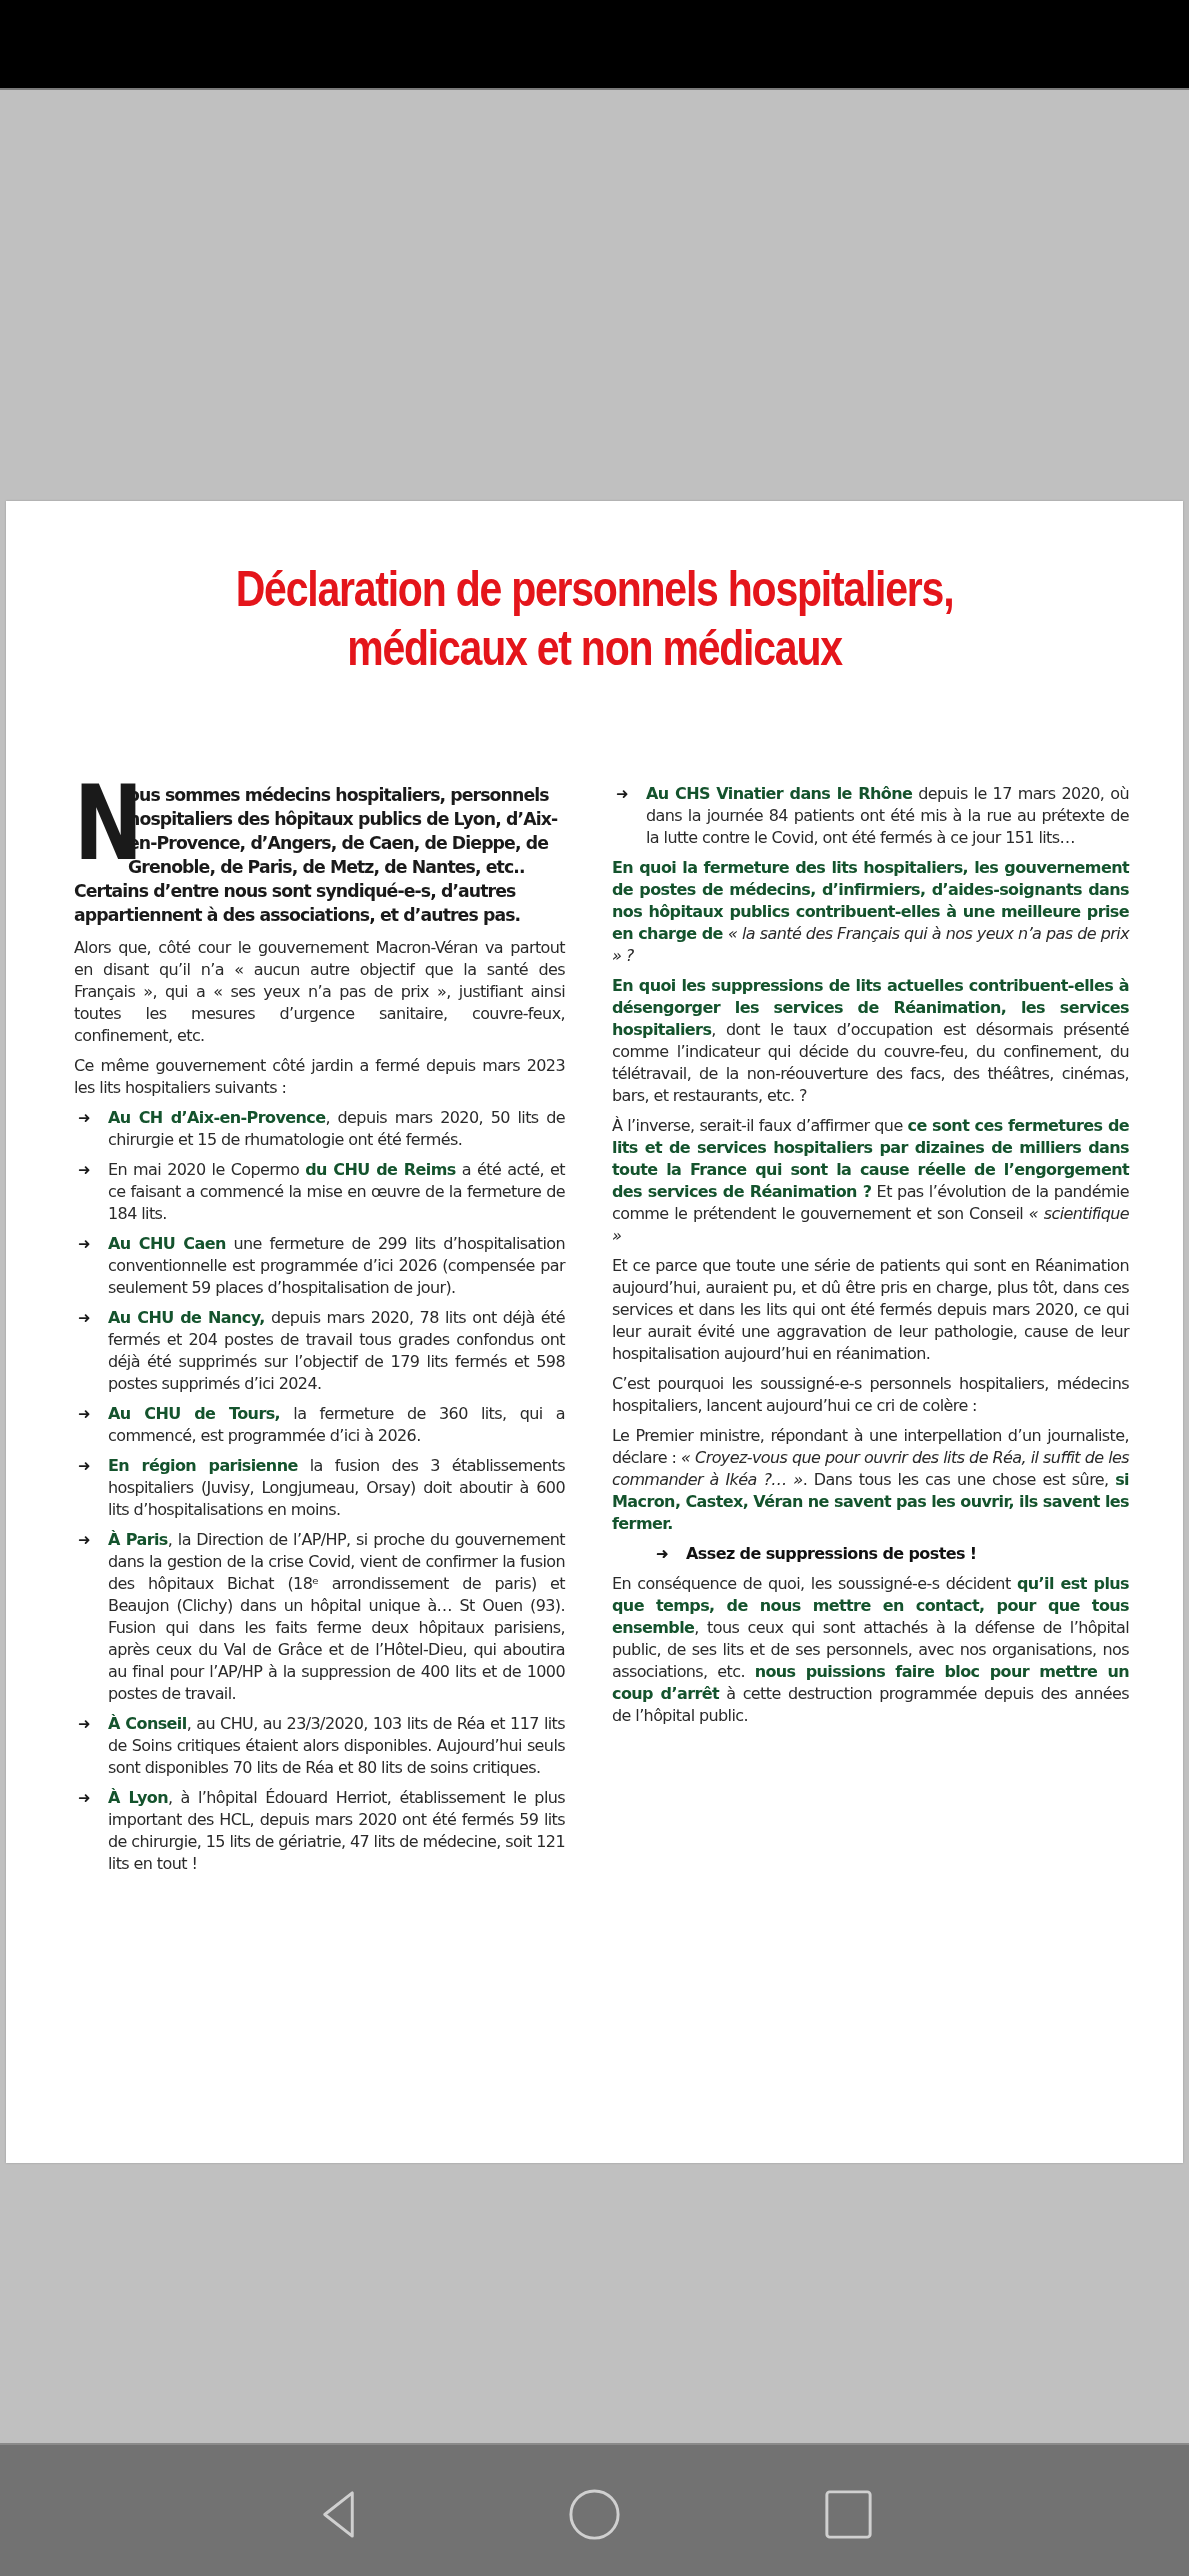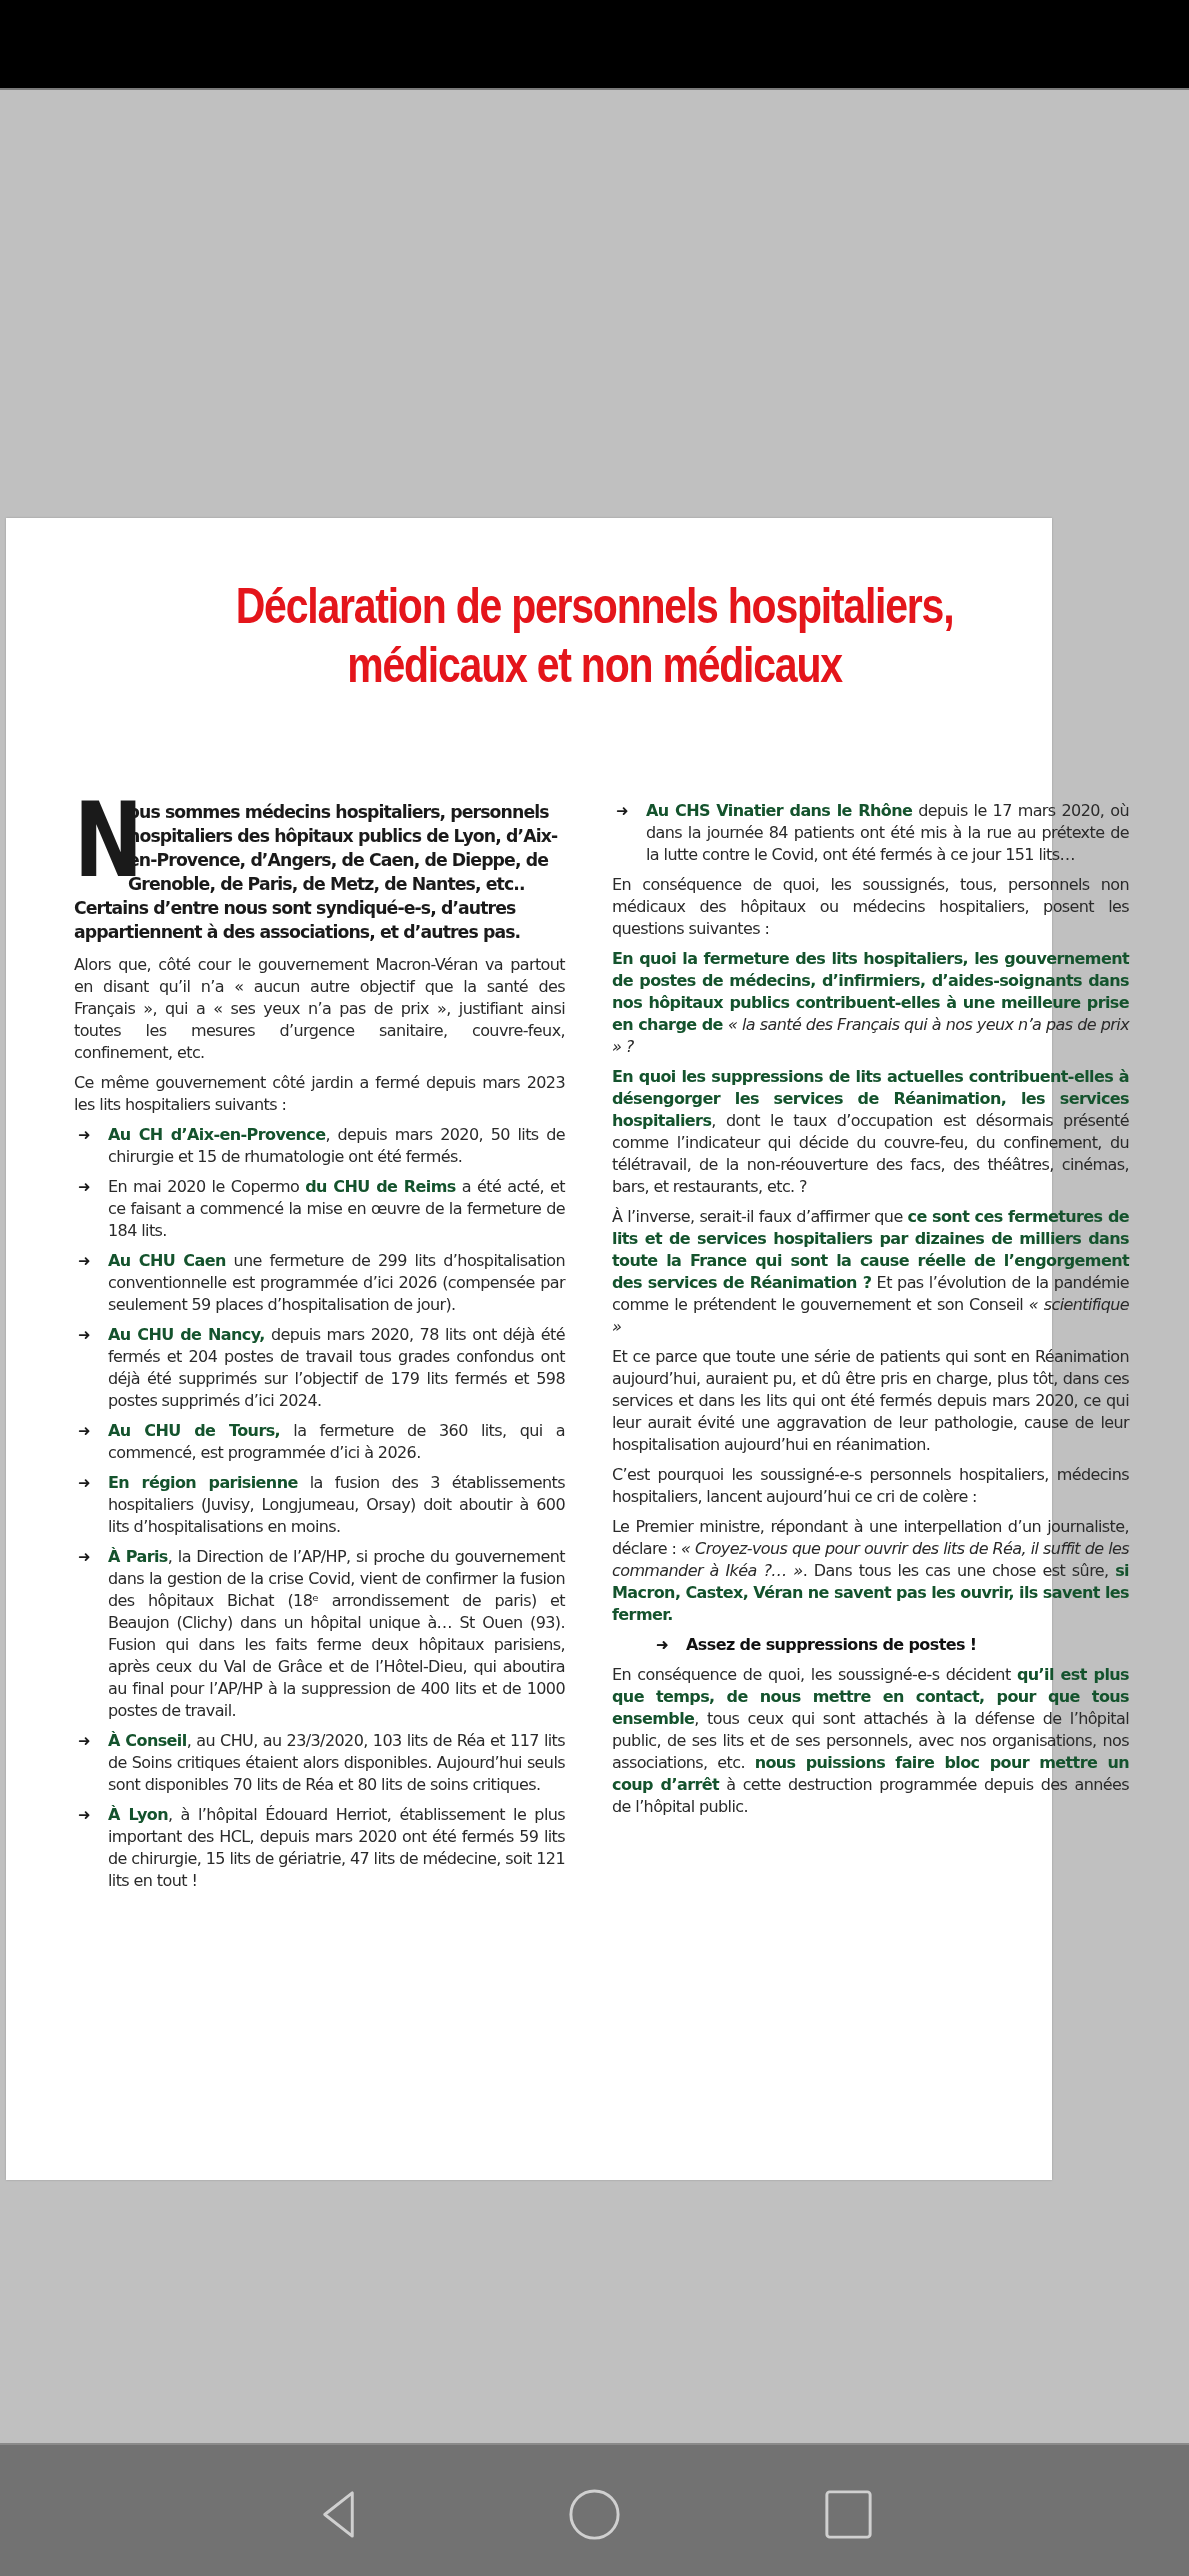--- a/index.html
+++ b/index.html
@@ -6,21 +6,21 @@
   body {
     width: 1189px; height: 2576px; position: relative; overflow: hidden;
     background: #c0c0c0;
     font-family: "Liberation Sans", sans-serif;
   }
   .status-bar {
     position: absolute; left: 0; top: 0; width: 1189px; height: 88px;
     background: #000; border-bottom: 2px solid #7a7a7a;
   }
   .page {
-    position: absolute; left: 6px; top: 518px; width: 1046px; height: 1662px;
+    position: absolute; left: 6px; top: 501px; width: 1177px; height: 1662px;
     background: #fff; box-shadow: 0 0 2px #9a9a9a;
   }
   .title {
     position: absolute; left: 0; top: 59px; width: 1177px; text-align: center;
     color: #e4151b; font-family: "Liberation Sans", sans-serif; font-weight: bold;
     font-size: 50px; line-height: 59px; letter-spacing: -1.5px;
     transform: scaleX(0.82); transform-origin: center top;
   }
   .title div { white-space: nowrap; }
   .col {
@@ -84,21 +84,20 @@
       <li><span class="arrow">➜</span><b>À Paris</b><span>, la Direction de l’AP/HP, si proche du gouvernement dans la gestion de la crise Covid, vient de confirmer la fusion des hôpitaux Bichat (18ᵉ arrondissement de paris) et Beaujon (Clichy) dans un hôpital unique à… St Ouen (93). Fusion qui dans les faits ferme deux hôpitaux parisiens, après ceux du Val de Grâce et de l’Hôtel-Dieu, qui aboutira au final pour l’AP/HP à la suppression de 400 lits et de 1000 postes de travail.</span></li>
       <li><span class="arrow">➜</span><b>À Conseil</b><span>, au CHU, au 23/3/2020, 103 lits de Réa et 117 lits de Soins critiques étaient alors disponibles. Aujourd’hui seuls sont disponibles 70 lits de Réa et 80 lits de soins critiques.</span></li>
       <li><span class="arrow">➜</span><b>À Lyon</b><span>, à l’hôpital Édouard Herriot, établissement le plus important des HCL, depuis mars 2020 ont été fermés 59 lits de chirurgie, 15 lits de gériatrie, 47 lits de médecine, soit 121 lits en tout !</span></li>
     </ul>
   </div>
 
   <div class="col col-right">
     <ul class="bullets">
       <li><span class="arrow">➜</span><b>Au CHS Vinatier dans le Rhône</b><span> depuis le 17 mars 2020, où dans la journée 84 patients ont été mis à la rue au prétexte de la lutte contre le Covid, ont été fermés à ce jour 151 lits…</span></li>
     </ul>
-    <p>En conséquence de quoi, les soussignés, tous, personnels non médicaux des hôpitaux ou médecins hospitaliers, posent les questions suivantes :</p>
     <p><b>En quoi la fermeture des lits hospitaliers, les gouvernement de postes de médecins, d’infirmiers, d’aides-soignants dans nos hôpitaux publics contribuent-elles à une meilleure prise en charge de </b><i>« la santé des Français qui à nos yeux n’a pas de prix » ?</i></p>
     <p><b>En quoi les suppressions de lits actuelles contribuent-elles à désengorger les services de Réanimation, les services hospitaliers</b><span>, dont le taux d’occupation est désormais présenté comme l’indicateur qui décide du couvre-feu, du confinement, du télétravail, de la non-réouverture des facs, des théâtres, cinémas, bars, et restaurants, etc. ?</span></p>
     <p><span>À l’inverse, serait-il faux d’affirmer que </span><b>ce sont </b><b class="underline">ces</b><b> fermetures de lits et de services hospitaliers par dizaines de milliers dans toute la France qui sont la cause réelle de l’engorgement des services de Réanimation ?</b><span> Et pas l’évolution de la pandémie comme le prétendent le gouvernement et son Conseil </span><i>« scientifique »</i></p>
     <p>Et ce parce que toute une série de patients qui sont en Réanimation aujourd’hui, auraient pu, et dû être pris en charge, plus tôt, dans ces services et dans les lits qui ont été fermés depuis mars 2020, ce qui leur aurait évité une aggravation de leur pathologie, cause de leur hospitalisation aujourd’hui en réanimation.</p>
     <p>C’est pourquoi les soussigné-e-s personnels hospitaliers, médecins hospitaliers, lancent aujourd’hui ce cri de colère :</p>
     <p><span>Le Premier ministre, répondant à une interpellation d’un journaliste, déclare : </span><i>« Croyez-vous que pour ouvrir des lits de Réa, il suffit de les commander à Ikéa ?… »</i><span>. Dans tous les cas une chose est sûre, </span><b>si Macron, Castex, Véran ne savent pas les ouvrir, ils savent les fermer.</b></p>
     <ul class="bullets demands">
       <li><span class="arrow">➜</span></li>
       <li><span class="arrow">➜</span><span>Assez de suppressions de postes !</span></li>
     </ul>

